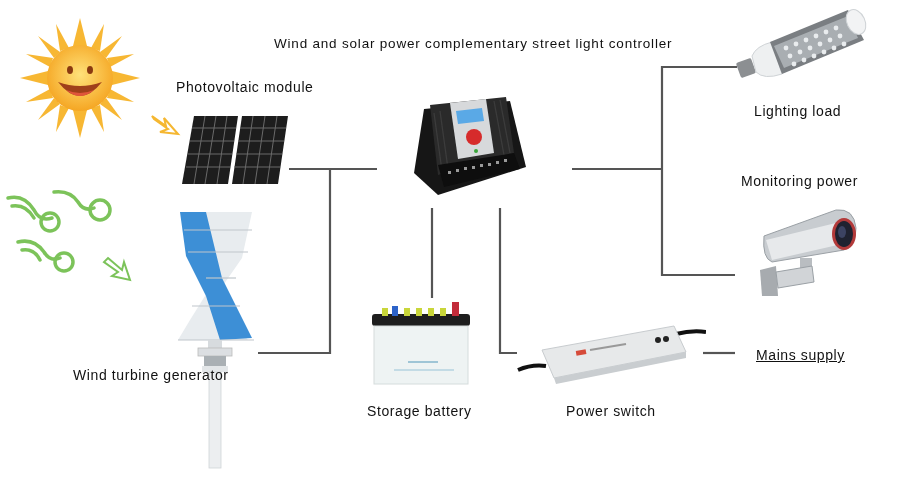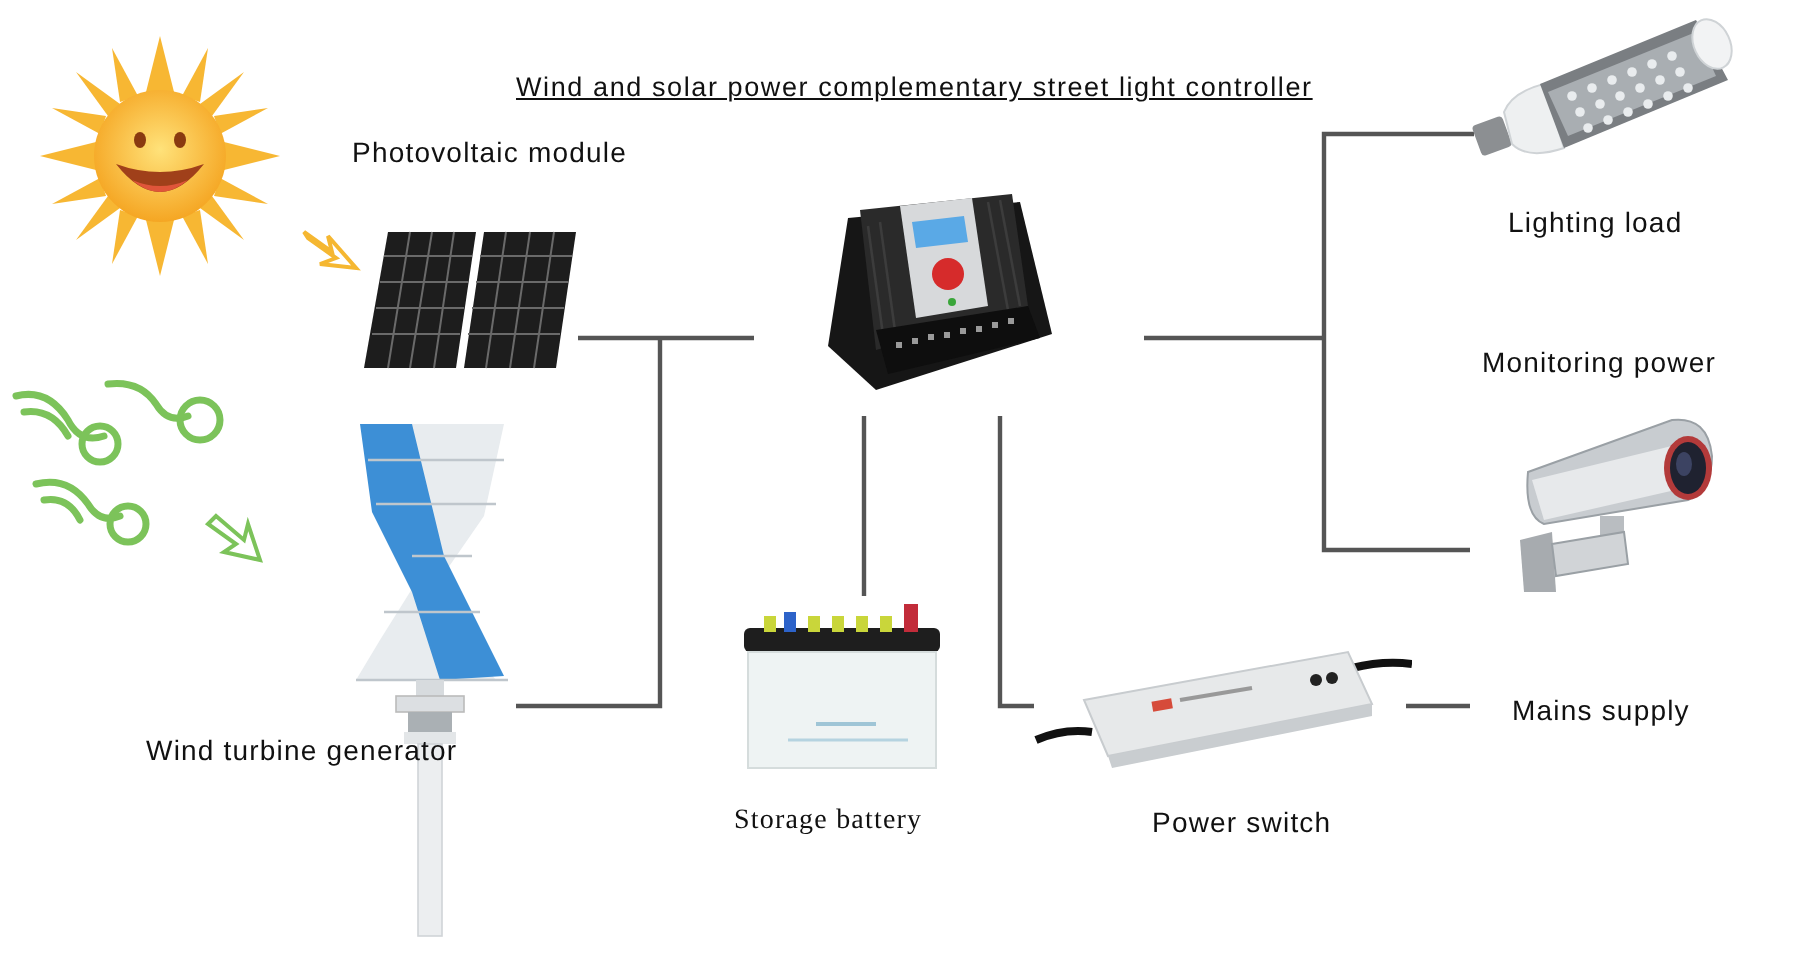--- a/index.html
+++ b/index.html
@@ -6,21 +6,21 @@
   body { width:902px; height:479px; position:relative; overflow:hidden;
          font-family:"Liberation Sans", "DejaVu Sans", sans-serif; color:#111; }
   .label { position:absolute; font-size:14px; letter-spacing:0.6px; white-space:nowrap; color:#111; }
   .title { position:absolute; font-size:13.5px; letter-spacing:0.8px; white-space:nowrap; color:#111; }
   svg.wires { position:absolute; left:0; top:0; }
   .comp { position:absolute; }
 </style>
 </head>
 <body>
 
-<div class="title" style="left:258px; top:36px;text-decoration:underline;">Wind and solar power complementary street light controller</div>
+<div class="title" style="left:274px; top:36px;">Wind and solar power complementary street light controller</div>
 
 <svg class="wires" width="902" height="479">
   <g stroke="#555" stroke-width="2.2" fill="none">
 
     <polyline points="289,169 377,169"></polyline>
     <polyline points="330,169 330,353 258,353"></polyline>
 
     <polyline points="432,208 432,298"></polyline>
 
     <polyline points="500,208 500,353 517,353"></polyline>
@@ -75,21 +75,21 @@
     <circle cx="46" cy="34" r="9"></circle>
     <path d="M50 4 Q66 2 74 14 Q80 24 90 20"></path>
     <circle cx="96" cy="22" r="10"></circle>
     <path d="M14 54 Q30 50 40 64 Q46 74 56 70"></path>
     <path d="M18 62 Q30 60 36 72"></path>
     <circle cx="60" cy="74" r="9"></circle>
   </g>
   <path d="M104 70 L118 82 L120 74 L126 92 L108 88 L114 84 L100 74 Z" fill="#fff" stroke="#7cc35a" stroke-width="2"></path>
 </svg>
 
-<div class="label" style="left:176px; top:68px;">Photovoltaic module</div>
+<div class="label" style="left:176px; top:79px;">Photovoltaic module</div>
 <svg class="comp" style="left:180px; top:114px;" width="110" height="72" viewBox="0 0 110 72">
   <g>
     <polygon points="14,2 58,2 48,70 2,70" fill="#1d1d1d"></polygon>
     <polygon points="62,2 108,2 98,70 52,70" fill="#1d1d1d"></polygon>
     <g stroke="#6a6a6a" stroke-width="1">
       <line x1="12" y1="14" x2="56" y2="14"></line>
         <line x1="10" y1="27" x2="54" y2="27"></line>
       <line x1="8" y1="40" x2="52" y2="40"></line>
         <line x1="6" y1="53" x2="50" y2="53"></line>
       <line x1="25" y1="2" x2="14" y2="70"></line>
@@ -158,33 +158,33 @@
     <rect x="36" y="8" width="6" height="8" fill="#c9d63a"></rect>
     <rect x="48" y="8" width="6" height="8" fill="#c9d63a"></rect>
     <rect x="60" y="8" width="6" height="8" fill="#c9d63a"></rect>
     <rect x="72" y="8" width="6" height="8" fill="#c9d63a"></rect>
     <rect x="84" y="2" width="7" height="14" fill="#c22c3a"></rect>
   </g>
   <rect x="6" y="26" width="94" height="58" fill="#eef3f3" stroke="#d5dcdc" stroke-width="1"></rect>
   <line x1="40" y1="62" x2="70" y2="62" stroke="#9fc5d6" stroke-width="2"></line>
   <line x1="26" y1="70" x2="86" y2="70" stroke="#b5d3e0" stroke-width="1.5"></line>
 </svg>
-<div class="label" style="left:367px; top:403px;font-family:Liberation Serif, serif;">Storage battery</div>
+<div class="label" style="left:367px; top:403px;">Storage battery</div>
 
 <svg class="comp" style="left:516px; top:312px;" width="190" height="74" viewBox="0 0 190 74">
   <path d="M2 58 Q16 52 30 54" stroke="#111" stroke-width="4" fill="none"></path>
   <path d="M160 22 Q176 18 190 20" stroke="#111" stroke-width="4" fill="none"></path>
   <polygon points="26,38 158,14 170,40 38,66" fill="#e7e9ea" stroke="#c8cccf" stroke-width="1"></polygon>
   <polygon points="38,66 170,40 170,46 40,72" fill="#c9cdd0"></polygon>
   <rect x="60" y="38" width="10" height="5" fill="#d64b3a" transform="rotate(-10 65 40)"></rect>
   <line x1="74" y1="38" x2="110" y2="32" stroke="#999" stroke-width="2"></line>
   <circle cx="142" cy="28" r="3" fill="#222"></circle>
   <circle cx="150" cy="27" r="3" fill="#222"></circle>
 </svg>
-<div class="label" style="left:566px; top:403px;margin-left:10px;">Power switch</div>
+<div class="label" style="left:566px; top:403px;">Power switch</div>
 
 <svg class="comp" style="left:734px; top:4px;" width="134" height="80" viewBox="0 0 134 80">
   <rect x="4" y="56" width="16" height="16" rx="2" fill="#8c8f92" transform="rotate(-20 12 64)"></rect>
   <path d="M18 52 Q22 42 38 38 L48 70 Q30 76 22 68 Z" fill="#eef0f1" stroke="#cfd3d6" stroke-width="1"></path>
   <polygon points="36,38 114,6 130,36 48,70" fill="#7a7e82"></polygon>
   <polygon points="40,42 114,12 124,34 50,64" fill="#a9aeb2"></polygon>
   <g fill="#e9ecee">
     <circle cx="56" cy="52" r="2.4"></circle>
       <circle cx="66" cy="48" r="2.4"></circle>
       <circle cx="76" cy="44" r="2.4"></circle>
@@ -213,13 +213,13 @@
   <path d="M10 40 L84 22 L86 44 L16 60 Z" fill="#e7e9eb"></path>
   <ellipse cx="88" cy="34" rx="12" ry="16" fill="#b33a3a"></ellipse>
   <ellipse cx="88" cy="34" rx="9" ry="13" fill="#1f2230"></ellipse>
   <ellipse cx="86" cy="32" rx="4" ry="6" fill="#3c4362"></ellipse>
   <rect x="44" y="58" width="12" height="14" fill="#b9bdc1"></rect>
   <path d="M4 70 L20 66 L22 96 L6 96 Z" fill="#a7abaf"></path>
   <path d="M20 72 L56 66 L58 82 L22 88 Z" fill="#d1d4d7" stroke="#9aa0a5" stroke-width="1"></path>
 </svg>
 <div class="label" style="left:741px; top:173px;">Monitoring power</div>
 
-<div class="label" style="left:756px; top:347px;">Mains supply</div>
+<div class="label" style="left:756px; top:347px;text-decoration:underline;">Mains supply</div>
 
 </body></html>

